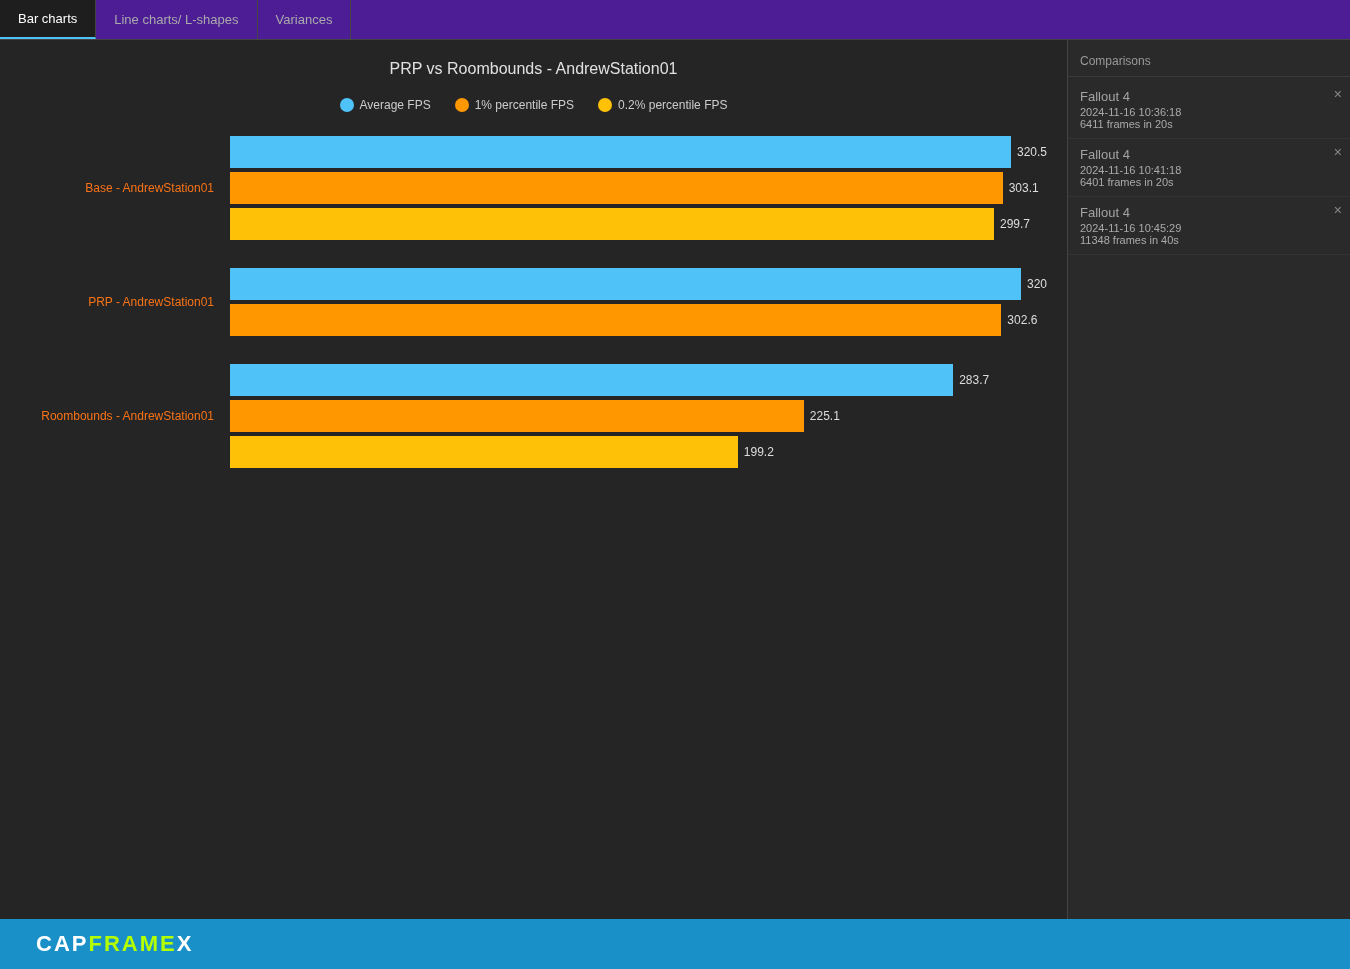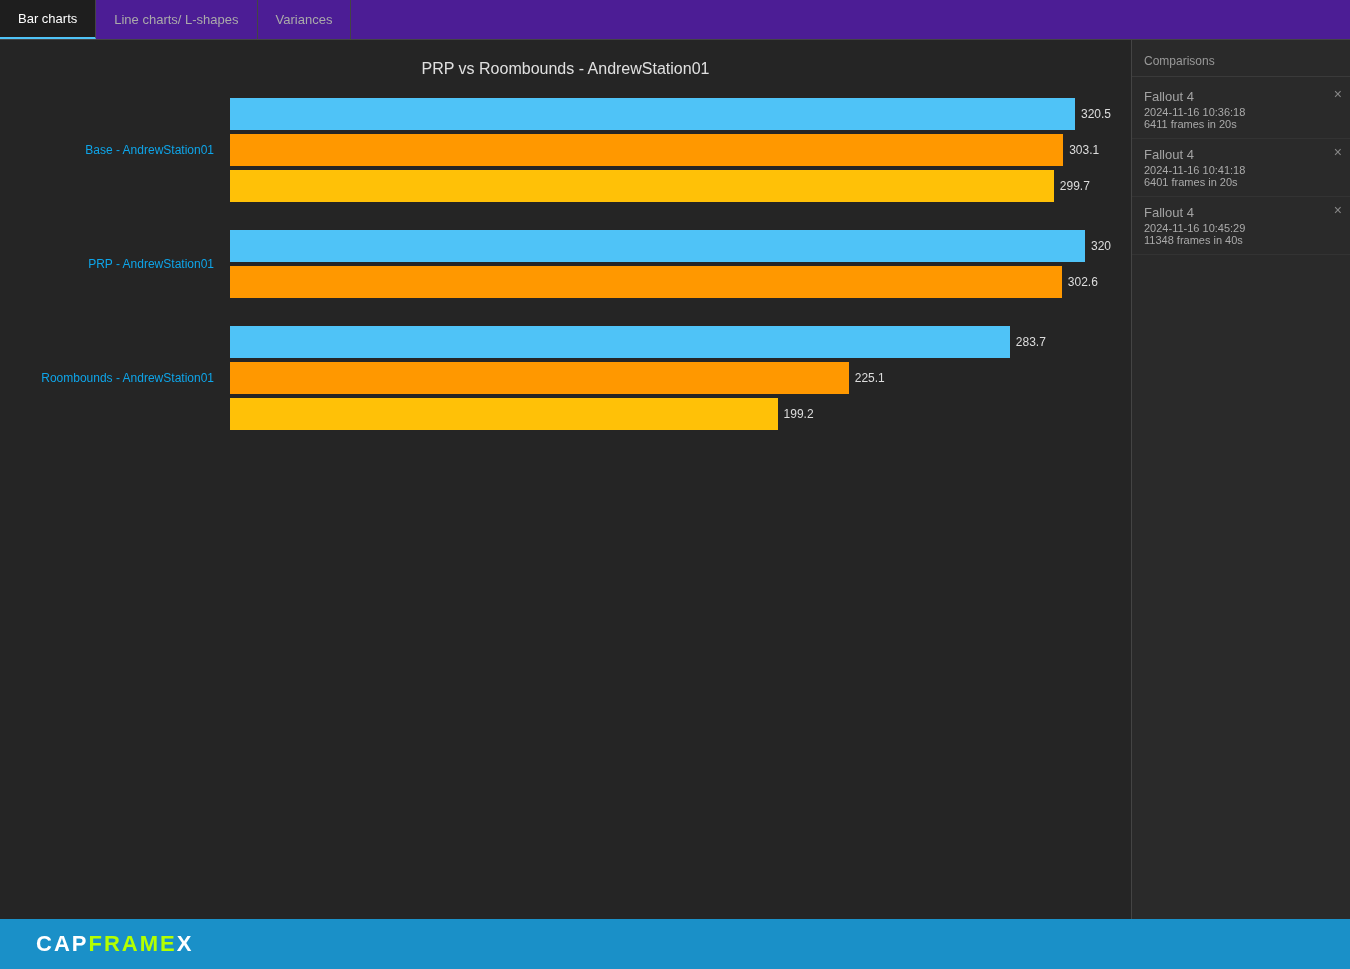--- a/index.html
+++ b/index.html
@@ -97,21 +97,21 @@
       align-items: center;
       margin-bottom: 28px;
     }
 
     .bar-group-label {
       width: 200px;
       min-width: 200px;
       text-align: right;
       padding-right: 16px;
       font-size: 12px;
-      color: #0ea5e9;
+      color: #f97316;
     }
 
     .bar-group-bars {
       flex: 1;
       display: flex;
       flex-direction: column;
       gap: 4px;
     }
 
     .bar-row {
@@ -136,21 +136,21 @@
       color: #ddd;
       white-space: nowrap;
     }
 
     .bar-blue  { background: #4fc3f7; }
     .bar-orange { background: #ff9800; }
     .bar-yellow { background: #ffc107; }
 
     
     .sidebar {
-      width: 219px;
+      width: 283px;
       background: #2a2a2a;
       border-left: 1px solid #444;
       display: flex;
       flex-direction: column;
       padding: 10px 0;
       flex-shrink: 0;
     }
 
     .sidebar-title {
       font-size: 12px;
@@ -228,20 +228,34 @@
     <div class="tab">Line charts/ L-shapes</div>
     <div class="tab">Variances</div>
   </div>
 
 <div class="main-content">
 
   <div class="chart-area">
 
     <div class="chart-title">PRP vs Roombounds - AndrewStation01</div>
 
+    <div class="chart-legend">
+    <div class="legend-item">
+          <div class="legend-dot" style="background: rgb(79, 195, 247);"></div>
+          <span>Average FPS</span>
+        </div>
+        <div class="legend-item">
+          <div class="legend-dot" style="background: rgb(255, 152, 0);"></div>
+          <span>1% percentile FPS</span>
+        </div>
+        <div class="legend-item">
+          <div class="legend-dot" style="background: rgb(255, 193, 7);"></div>
+          <span>0.2% percentile FPS</span>
+        </div>
+      </div>
 
     <div class="chart-groups">
     <div class="bar-group">
           <div class="bar-group-label">Base - AndrewStation01</div>
           <div class="bar-group-bars">
             <div class="bar-row">
               <div class="bar bar-blue" style="width: 100%;"></div>
               <span class="bar-label">320.5</span>
             </div>
             <div class="bar-row">

